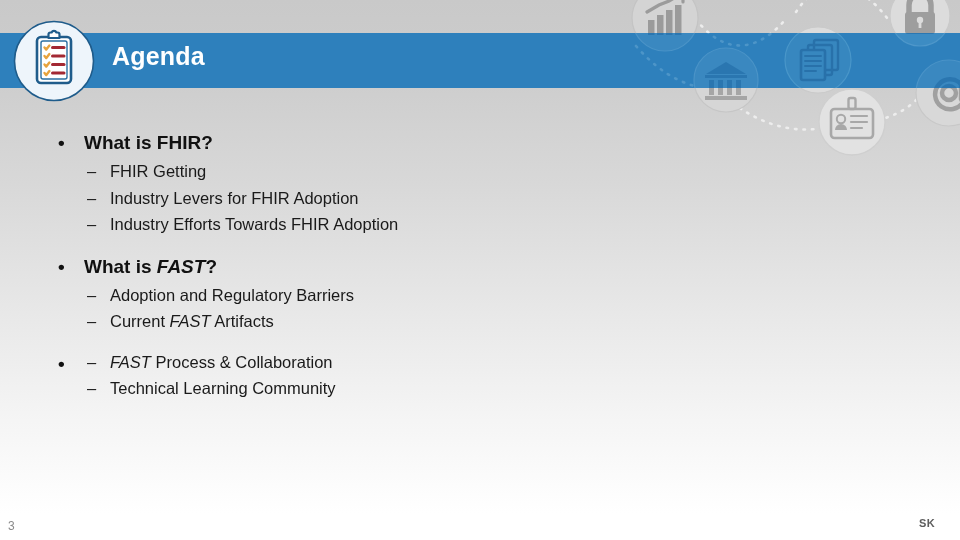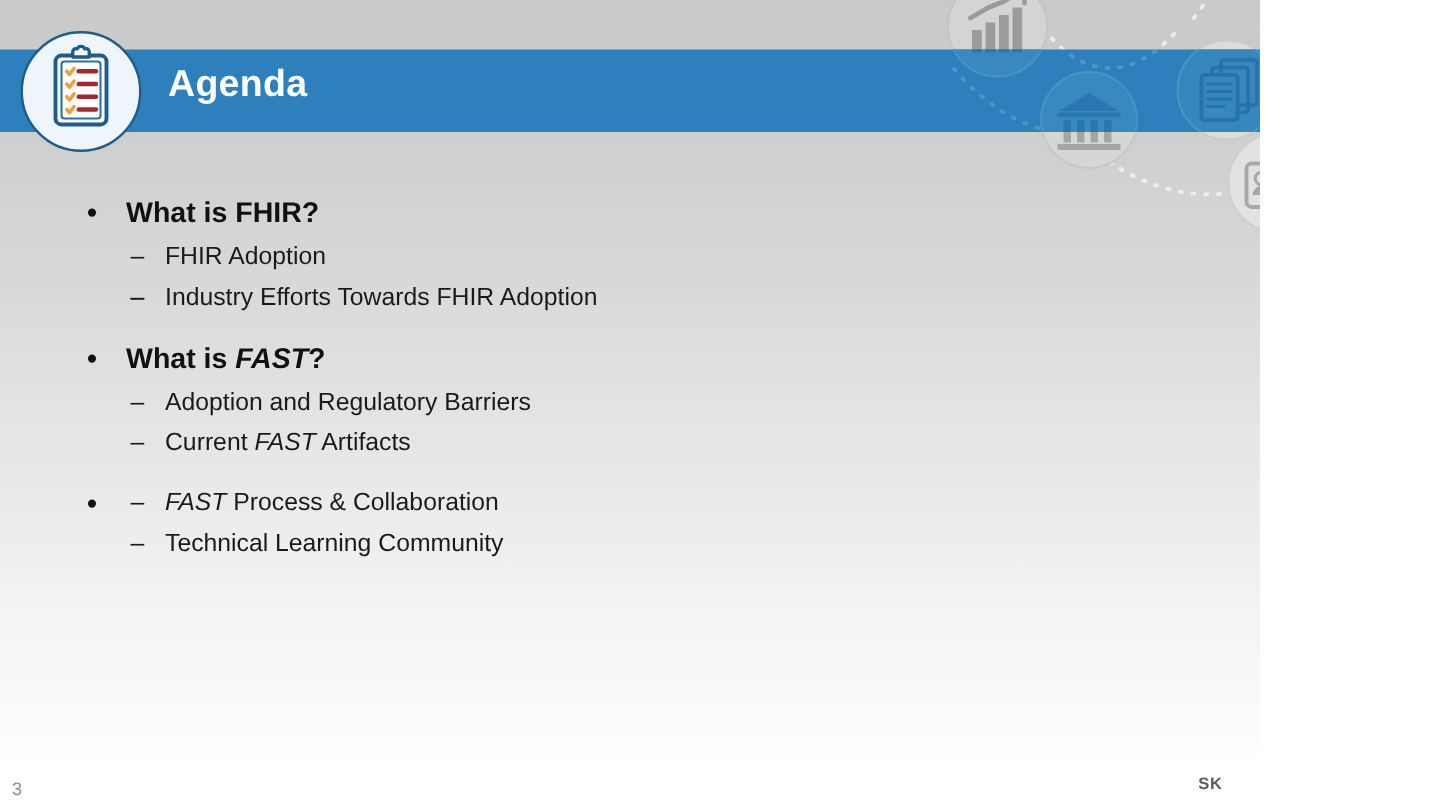--- a/index.html
+++ b/index.html
@@ -9,21 +9,21 @@
   body {
     width: 960px;
     height: 540px;
     overflow: hidden;
     font-family: "Liberation Sans", sans-serif;
     background: #ffffff;
   }
 
   #slide {
     position: relative;
-    width: 840px;
+    width: 960px;
     height: 540px;
     overflow: hidden;
     background: linear-gradient(to bottom, #c9c9c9 0%, #cdcdcd 14%, #d8d8d8 34%, #e8e8e8 58%, #f5f5f5 78%, #ffffff 95%);
   }
 
   
   #watermark {
     position: absolute;
     top: 0;
     left: 560px;
@@ -331,24 +331,24 @@
     </svg>
   </div>
 
   <div id="content">
 
     <div class="group">
       <div class="lvl1">
         <span class="marker">•</span><span>What is </span><em class="kw"></em><span>FHIR?</span>
       </div>
       <div class="lvl2">
-        <span class="marker">–</span><span>FHIR Adoption</span><em class="kw"></em><span></span>
-      </div>
-      <div class="lvl2">
-        <span class="marker">–</span><em class="kw"></em><span></span>
+        <span class="marker">–</span><span>FHIR Getting</span><em class="kw"></em><span></span>
+      </div>
+      <div class="lvl2">
+        <span class="marker">–</span><span>Industry Levers for FHIR Adoption</span><em class="kw"></em><span></span>
       </div>
       <div class="lvl2">
         <span class="marker">–</span><span>Industry Efforts Towards FHIR Adoption</span><em class="kw"></em><span></span>
       </div>
     </div>
 
     <div class="group">
       <div class="lvl1">
         <span class="marker">•</span><span>What is </span><em class="kw">FAST</em><span>?</span>
       </div>

